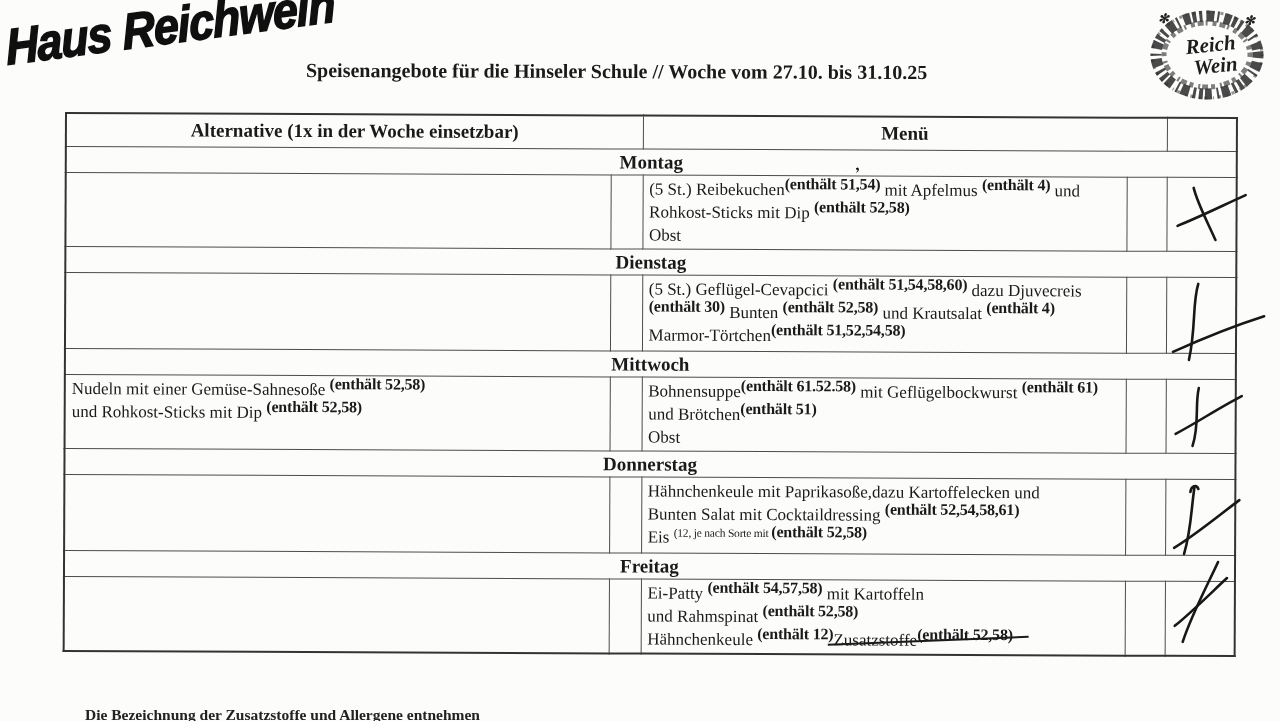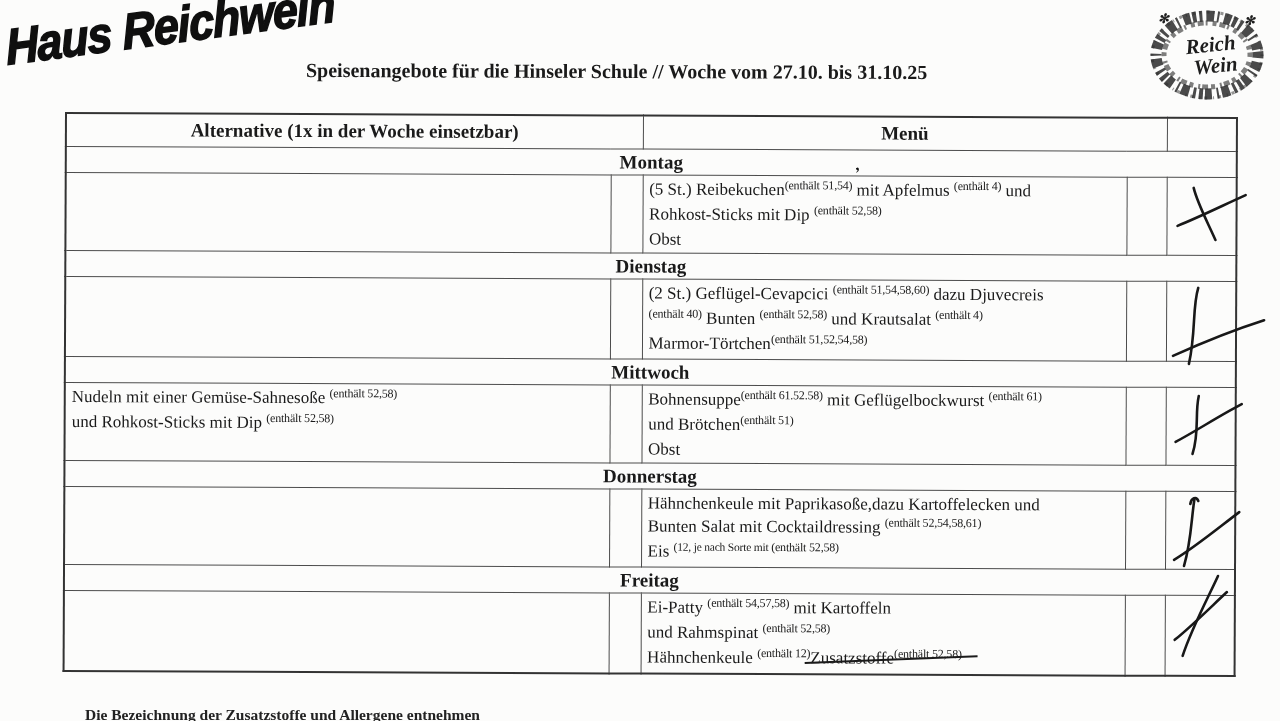--- a/index.html
+++ b/index.html
@@ -59,21 +59,21 @@
     vertical-align:middle !important;
   }
   .dayrow{
     font-weight:bold;font-size:19px;
     text-align:center;height:25px;
     vertical-align:middle !important;
   }
   .cell{padding:2px 6px !important;line-height:23px;}
   .line{white-space:nowrap;}
   .sup{
-    font-size:12px;font-weight:normal;
+    font-size:16px;font-weight:bold;
     position:relative;top:-6px;letter-spacing:-0.2px;
   }
   .sup.light{font-weight:normal;font-size:11.5px;margin-top:44px;}
   .checkcell{position:relative;}
   .xmark{position:absolute;left:0;top:0;overflow:visible;}
   .xmark path{fill:none;stroke:#181818;stroke-width:2.6;stroke-linecap:round;}
   .strike-group{position:relative;display:inline-block;}
   .strike-group::after{
     content:"";position:absolute;left:-6px;right:-16px;top:46%;
     border-top:2.6px solid #1b1b1b;
@@ -145,22 +145,22 @@
             </svg>
           </td>
         </tr>
         <tr>
           <td colspan="5" class="dayrow">Dienstag</td>
         </tr>
         <tr style="height: 76px;">
           <td class="cell"></td>
           <td></td>
           <td class="cell">
-            <div class="line"><span> (2 St.) Geflügel-Cevapcici </span><span class="sup">(enthält 51,54,58,60)</span><span> dazu Djuvecreis</span></div>
-            <div class="line"><span class="sup">(enthält 40)</span><span> Bunten </span><span class="sup">(enthält 52,58)</span><span> und Krautsalat </span><span class="sup">(enthält 4)</span></div>
+            <div class="line"><span> (5 St.) Geflügel-Cevapcici </span><span class="sup">(enthält 51,54,58,60)</span><span> dazu Djuvecreis</span></div>
+            <div class="line"><span class="sup">(enthält 30)</span><span> Bunten </span><span class="sup">(enthält 52,58)</span><span> und Krautsalat </span><span class="sup">(enthält 4)</span></div>
             <div class="line"><span>Marmor-Törtchen</span><span class="sup">(enthält 51,52,54,58)</span></div>
           </td>
           <td></td>
           <td class="checkcell">
             <svg class="xmark" width="70" height="76">
               <path d="M31 6 C25 26, 29 50, 22 82"></path>
               <path d="M6 74 C28 64, 66 48, 97 38"></path>
             </svg>
           </td>
         </tr>

